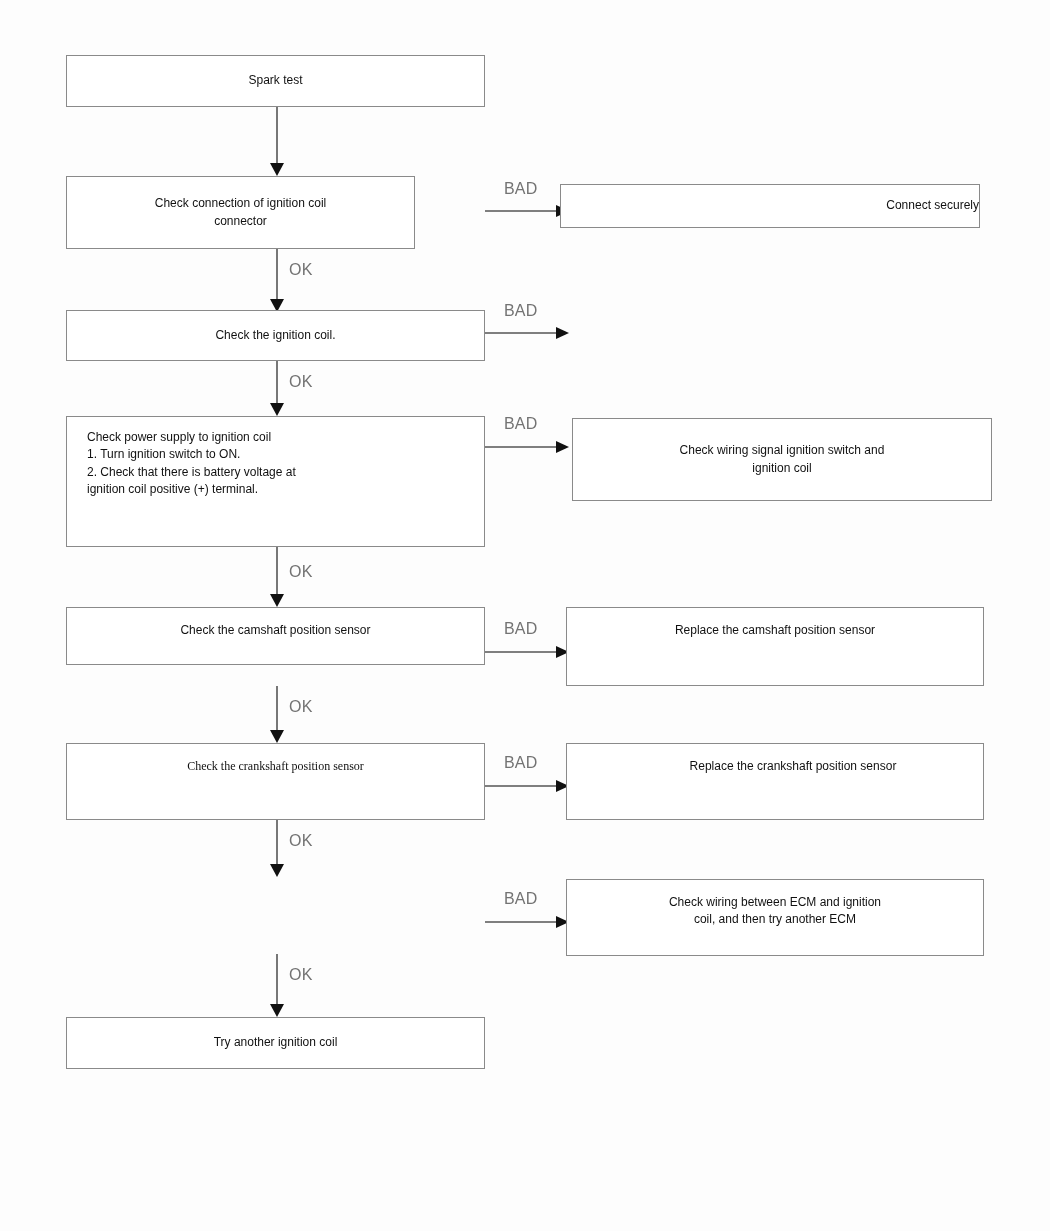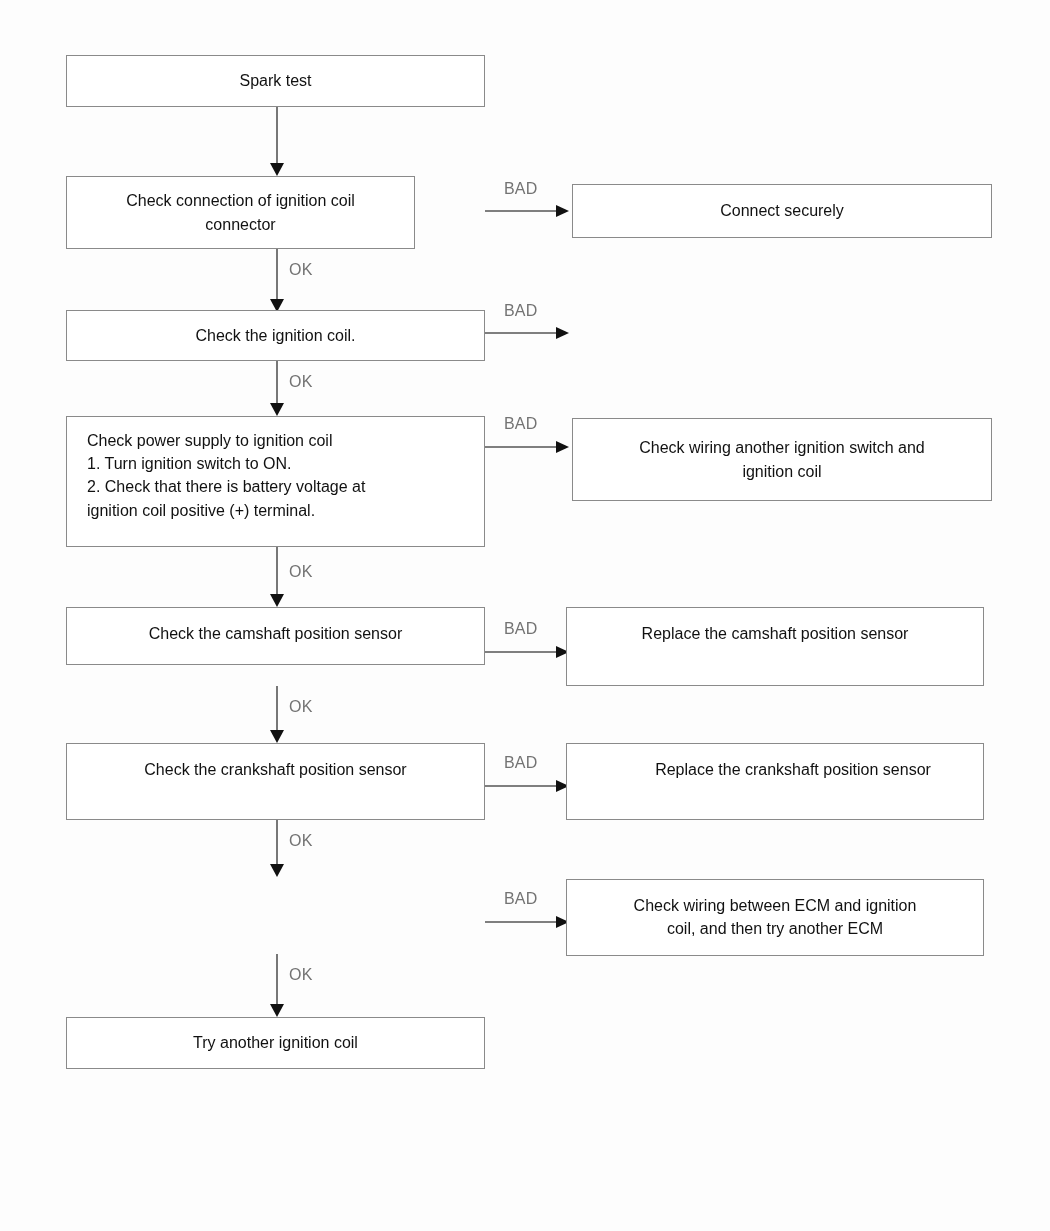--- a/index.html
+++ b/index.html
@@ -19,21 +19,21 @@
     background: #fdfdfd;
     overflow: hidden;
   }
   .node {
     position: absolute;
     box-sizing: border-box;
     border: 1px solid #8a8a8a;
     background: #ffffff;
     display: flex;
     justify-content: center;
-    font-size: 16px;
+    font-size: 12px;
     line-height: 1.45;
     color: #111111;
     white-space: pre-line;
   }
   .node.center {
     align-items: center;
     text-align: center;
   }
   .node.toptext {
     align-items: flex-start;
@@ -138,36 +138,36 @@
     <span class="txt">Check power supply to ignition coil
 1. Turn ignition switch to ON.
 2. Check that there is battery voltage at
     ignition coil positive (+) terminal.</span>
   </div>
 
   <div class="node toptext" style="left:66px; top:607px; width:419px; height:58px;">
     <span class="txt">Check the camshaft position sensor</span>
   </div>
 
-  <div class="node toptext" style="left:66px; top:743px; width:419px; height:77px;">
+  <div class="node toptext" style="left:66px; top:743px; width:419px; height:77px;font-family:Liberation Serif, serif;">
     <span class="txt">Check the crankshaft position sensor</span>
   </div>
 
 
   <div class="node center" style="left:66px; top:1017px; width:419px; height:52px;">
     <span class="txt">Try another ignition coil</span>
   </div>
 
-  <div class="node center" style="left:572px; top:184px; width:420px; height:54px;">
+  <div class="node center" style="left:560px; top:184px; width:420px; height:44px;justify-content:flex-end;">
     <span class="txt">Connect securely</span>
   </div>
 
 
   <div class="node center" style="left:572px; top:418px; width:420px; height:83px;">
-    <span class="txt">Check wiring another ignition switch and
+    <span class="txt">Check wiring signal ignition switch and
 ignition coil</span>
   </div>
 
   <div class="node toptext" style="left:566px; top:607px; width:418px; height:79px;">
     <span class="txt">Replace the camshaft position sensor</span>
   </div>
 
   <div class="node toptext" style="left:566px; top:743px; width:418px; height:77px;padding-left:36px;">
     <span class="txt">Replace the crankshaft position sensor</span>
   </div>

